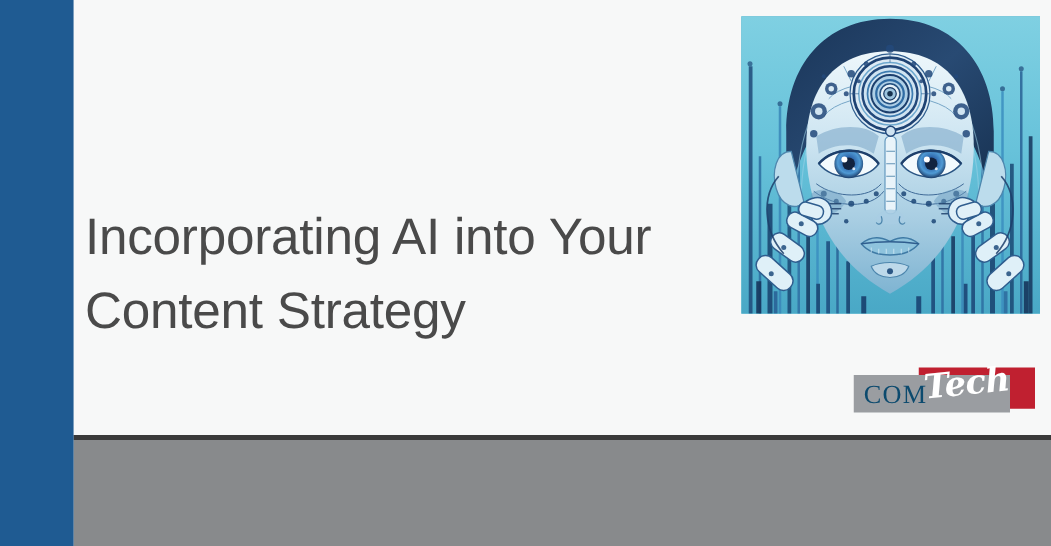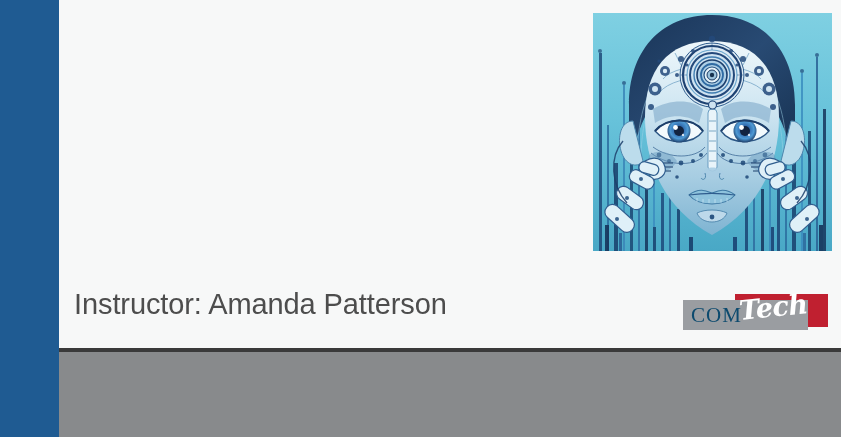--- a/index.html
+++ b/index.html
@@ -145,22 +145,23 @@
 <div id="slide">
 
   <div id="sidebar-accent"></div>
 
   <div id="content-panel"></div>
 
   <div id="divider-rule"></div>
 
   <div id="footer-band"></div>
 
-
-  <div id="slide-subtitle">Instructor: Amanda Patterson</div>
+  <div id="slide-title">Incorporating AI into Your
+Content Strategy</div>
+
 
   <div id="hero-image">
     <svg width="239" height="238" viewBox="0 0 239 238" xmlns="http://www.w3.org/2000/svg">
       <defs>
         <linearGradient id="bgGrad" x1="0" y1="0" x2="0" y2="1">
           <stop offset="0%" stop-color="#7fd0e2"></stop>
           <stop offset="45%" stop-color="#67c2da"></stop>
           <stop offset="100%" stop-color="#49a8c6"></stop>
         </linearGradient>
         <linearGradient id="faceGrad" x1="0" y1="0" x2="0" y2="1">

